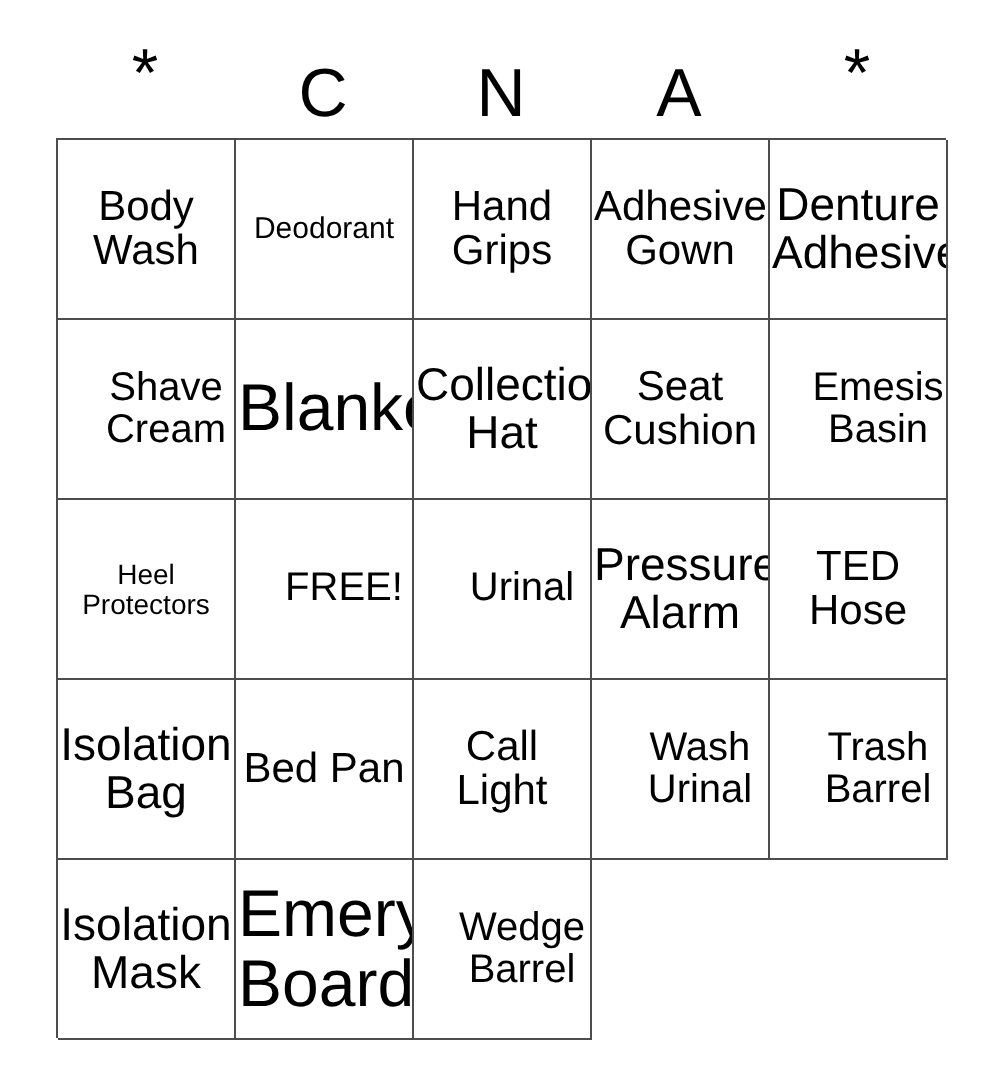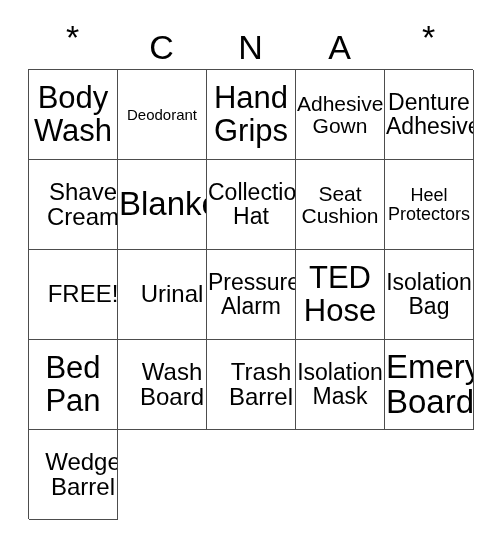--- a/index.html
+++ b/index.html
@@ -81,27 +81,27 @@
   .cell-text {
     display: block;
     width: 100%;
     line-height: 1.04;
     font-weight: 400;
     word-break: normal;
     hyphens: none;
   }
 
   
-  .fs-xxl .cell-text { font-size: 31px; }
-  .fs-xl  .cell-text { font-size: 24px; padding-left: 20px; }
+  .fs-xxl .cell-text { font-size: 21px; }
+  .fs-xl  .cell-text { font-size: 20px; padding-left: 20px; }
   .fs-l   .cell-text { font-size: 33px; }
   .fs-m   .cell-text { font-size: 21px; }
   .fs-s   .cell-text { font-size: 23px; }
   .fs-xs  .cell-text { font-size: 15px; }
-  .fs-xxs .cell-text { font-size: 18px; }
+  .fs-xxs .cell-text { font-size: 14px; }
 </style>
 </head>
 <body>
 
 <div id="card">
 
   <div id="header">
       <div class="header-cell">
         <span class="header-star">*</span>
       </div>
@@ -140,20 +140,23 @@
       </div>
       <div class="cell fs-l">
         <span class="cell-text">Blanket</span>
       </div>
       <div class="cell fs-s">
         <span class="cell-text">Collection Hat</span>
       </div>
       <div class="cell fs-m">
         <span class="cell-text">Seat Cushion</span>
       </div>
+      <div class="cell fs-xl">
+        <span class="cell-text">Emesis Basin</span>
+      </div>
       <div class="cell fs-xxs">
         <span class="cell-text">Heel Protectors</span>
       </div>
       <div class="cell fs-xl">
         <span class="cell-text">FREE!</span>
       </div>
       <div class="cell fs-xl">
         <span class="cell-text">Urinal</span>
       </div>
       <div class="cell fs-s">
@@ -161,22 +164,25 @@
       </div>
       <div class="cell fs-xxl">
         <span class="cell-text">TED Hose</span>
       </div>
       <div class="cell fs-s">
         <span class="cell-text">Isolation Bag</span>
       </div>
       <div class="cell fs-xxl">
         <span class="cell-text">Bed Pan</span>
       </div>
+      <div class="cell fs-xxl">
+        <span class="cell-text">Call Light</span>
+      </div>
       <div class="cell fs-xl">
-        <span class="cell-text">Wash Board</span>
+        <span class="cell-text">Wash Urinal</span>
       </div>
       <div class="cell fs-xl">
         <span class="cell-text">Trash Barrel</span>
       </div>
       <div class="cell fs-s">
         <span class="cell-text">Isolation Mask</span>
       </div>
       <div class="cell fs-l">
         <span class="cell-text">Emery Board</span>
       </div>

